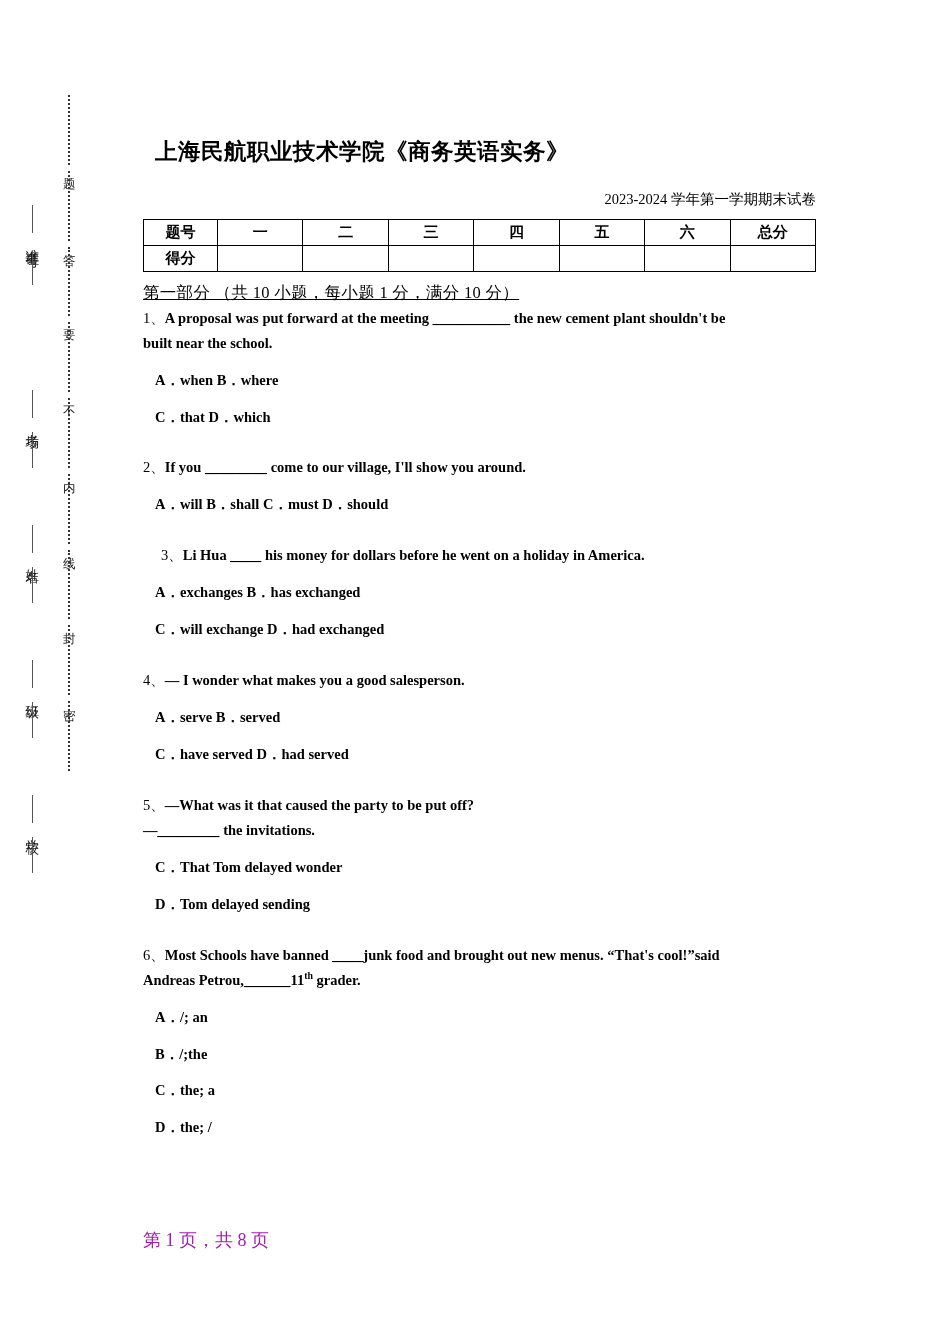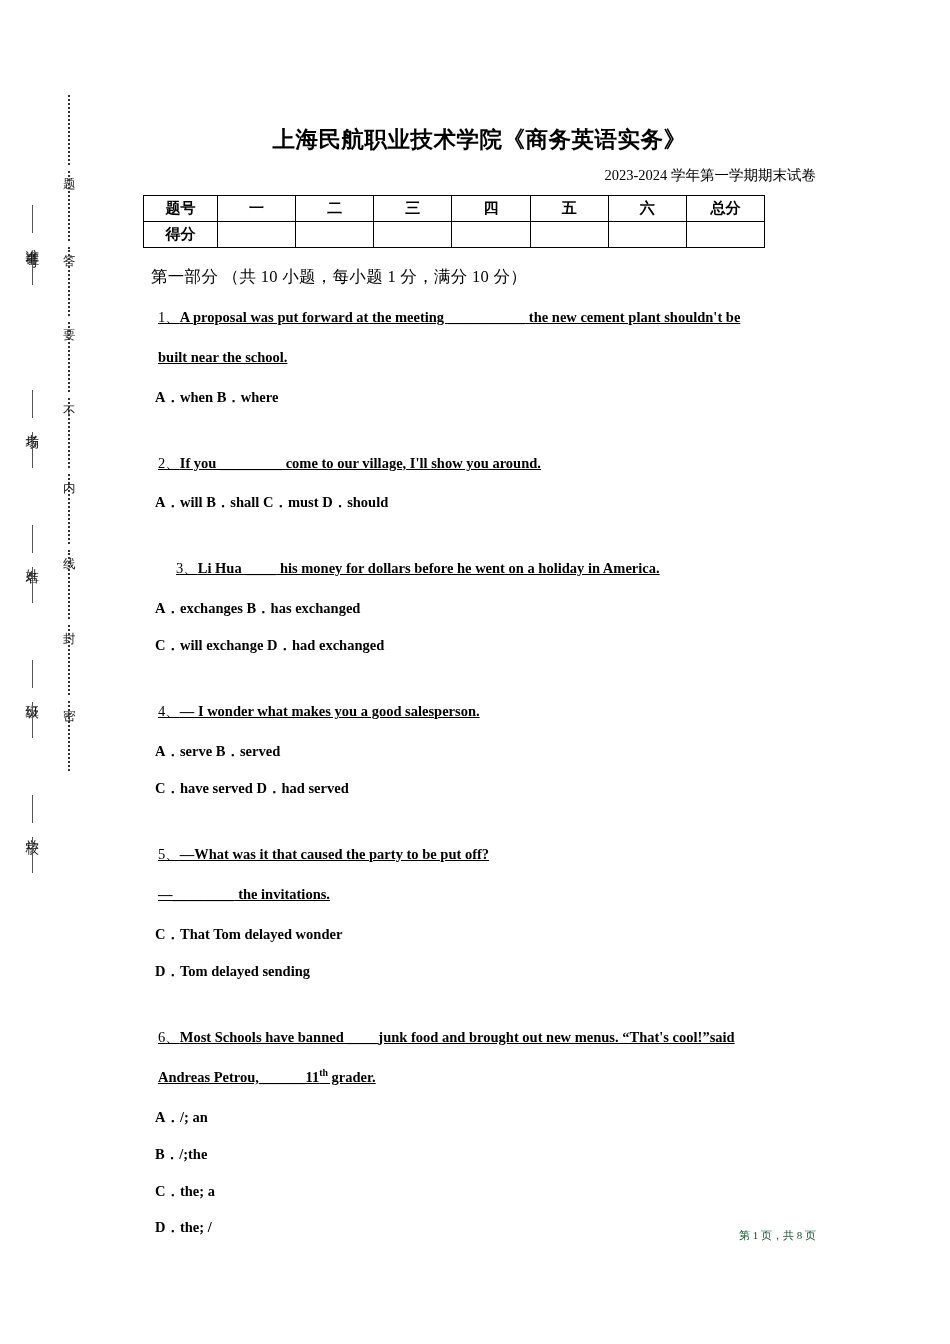--- a/index.html
+++ b/index.html
@@ -89,77 +89,77 @@
 
   
   #content {
     position: absolute;
     left: 143px;
     top: 0;
     width: 673px;
   }
 
   .doc-title {
-    margin: 0;
+    margin: 12px;
     padding-top: 125px;
-    text-align: center;
+    text-align: left;
     font-family: "DejaVu Sans", "Liberation Sans", sans-serif;
     font-size: 22.5px;
     font-weight: bold;
     letter-spacing: 0.5px;
     line-height: 1.25;
   }
   .doc-subtitle {
     margin: 0;
     padding-top: 13px;
     padding-bottom: 8px;
     text-align: right;
     font-size: 14.5px;
     line-height: 1.3;
   }
 
   
   table.score-table {
     border-collapse: collapse;
-    width: 622px;
+    width: 673px;
     table-layout: fixed;
     margin-top: 2px;
   }
   table.score-table td {
     border: 1px solid #000000;
     height: 25px;
     text-align: center;
     vertical-align: middle;
     font-size: 15px;
     font-weight: bold;
     font-family: "DejaVu Sans", "Liberation Sans", sans-serif;
     padding: 0;
   }
   table.score-table td.head-col {
     width: 73px;
   }
 
   .section-heading {
-    margin: 8px;
+    margin: 0;
     padding-top: 9px;
     font-size: 16.5px;
     line-height: 1.5;
     letter-spacing: 0.3px;
+    text-decoration: underline;
   }
 
   
   .question {
     font-size: 14.5px;
     line-height: 1.72;
   }
   .q-stem, .q-line {
     font-weight: bold;
-    margin: 15px;
+    margin: 0;
     padding: 0;
-    text-decoration: underline;
   }
   .q-num {
     font-weight: normal;
     font-family: "Liberation Serif", serif;
   }
   .q-stem.indented {
     text-indent: 18px;
   }
   .q-opt {
     font-weight: bold;
@@ -178,23 +178,23 @@
     vertical-align: super;
     line-height: 0;
   }
 
   
   .page-footer {
     position: absolute;
     left: 143px;
     top: 1228px;
     width: 673px;
-    text-align: right;
-    font-size: 11px;
-    color: #14532d;
+    text-align: left;
+    font-size: 18px;
+    color: #a21caf;
   }
 </style>
 </head>
 <body>
 
 <div id="seal-area">
   <div class="seal-labels">
       <div class="seal-label" style="top: 120px;">
         <div class="vrule top" style="height: 28px;"></div>
         <span class="vtxt">准考证号</span>
@@ -271,20 +271,21 @@
         </tr>
       </tbody>
   </table>
 
   <div id="sections-host">
       <div class="section-heading">第一部分 （共 10 小题，每小题 1 分，满分 10 分）</div>
       <div class="question">
         <div class="q-stem"><span class="q-num">1、</span><span>A proposal was put forward at the meeting <span class="blank">__________</span> the new cement plant shouldn't be</span></div>
         <div class="q-stem"><span>built near the school.</span></div>
         <div class="q-opt">A．when   B．where</div>
+        <div class="q-opt">C．that   D．which</div>
       </div>
       <div class="q-gap"></div>
       <div class="question">
         <div class="q-stem"><span class="q-num">2、</span><span>If you <span class="blank">________</span> come to our village, I'll show you around.</span></div>
         <div class="q-opt">A．will   B．shall C．must D．should</div>
       </div>
       <div class="q-gap"></div>
       <div class="question">
         <div class="q-stem indented"><span class="q-num">3、</span><span>Li Hua <span class="blank">____</span> his money for dollars before he went on a holiday in America.</span></div>
         <div class="q-opt">A．exchanges   B．has exchanged</div>

